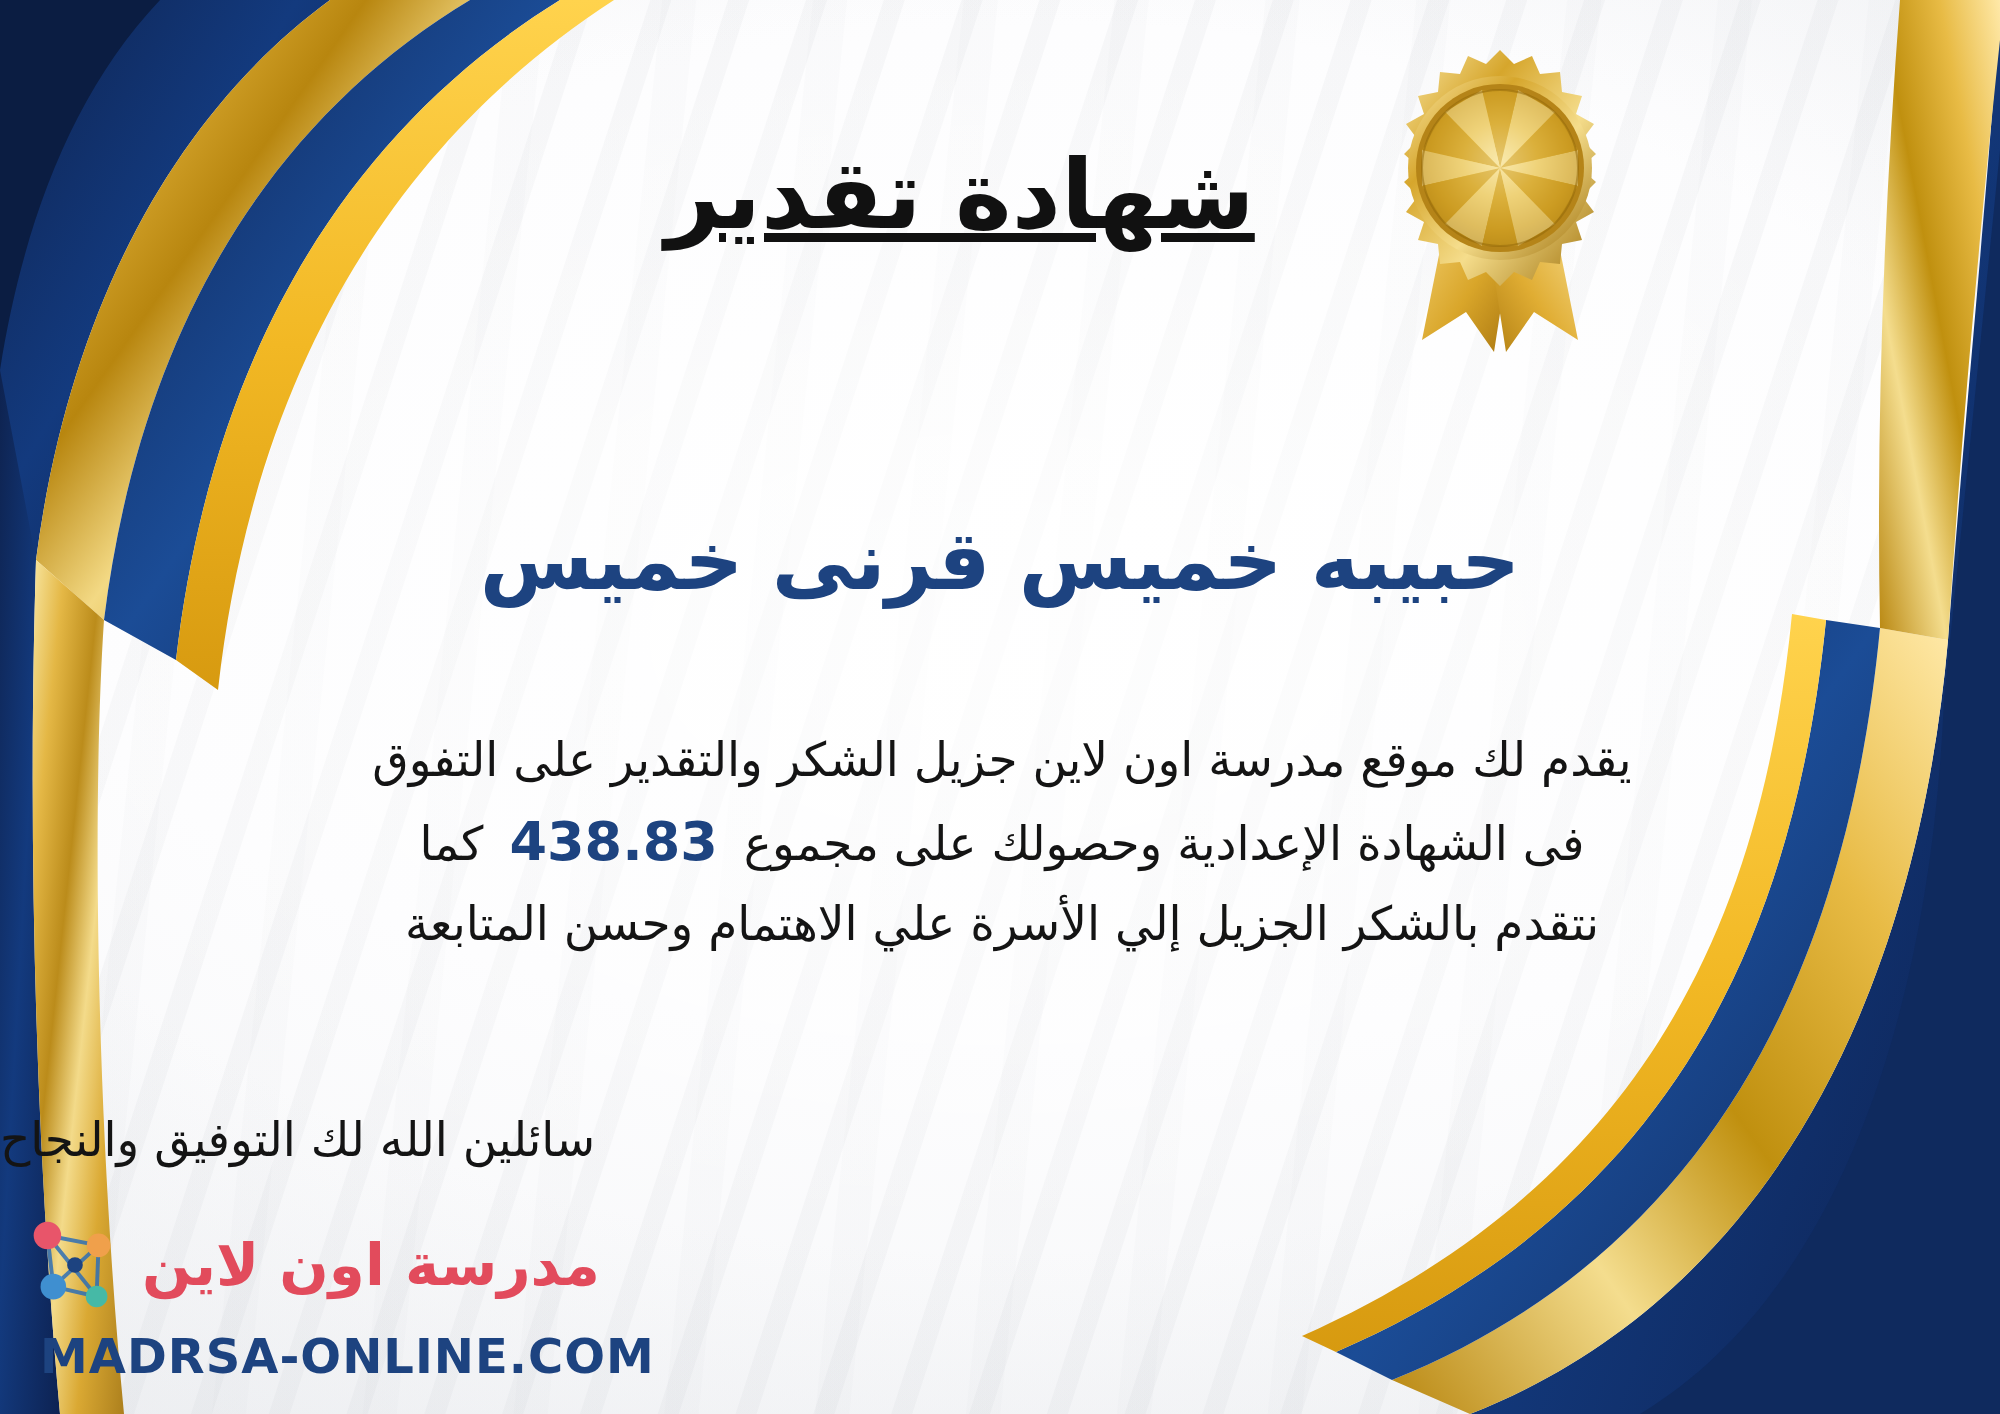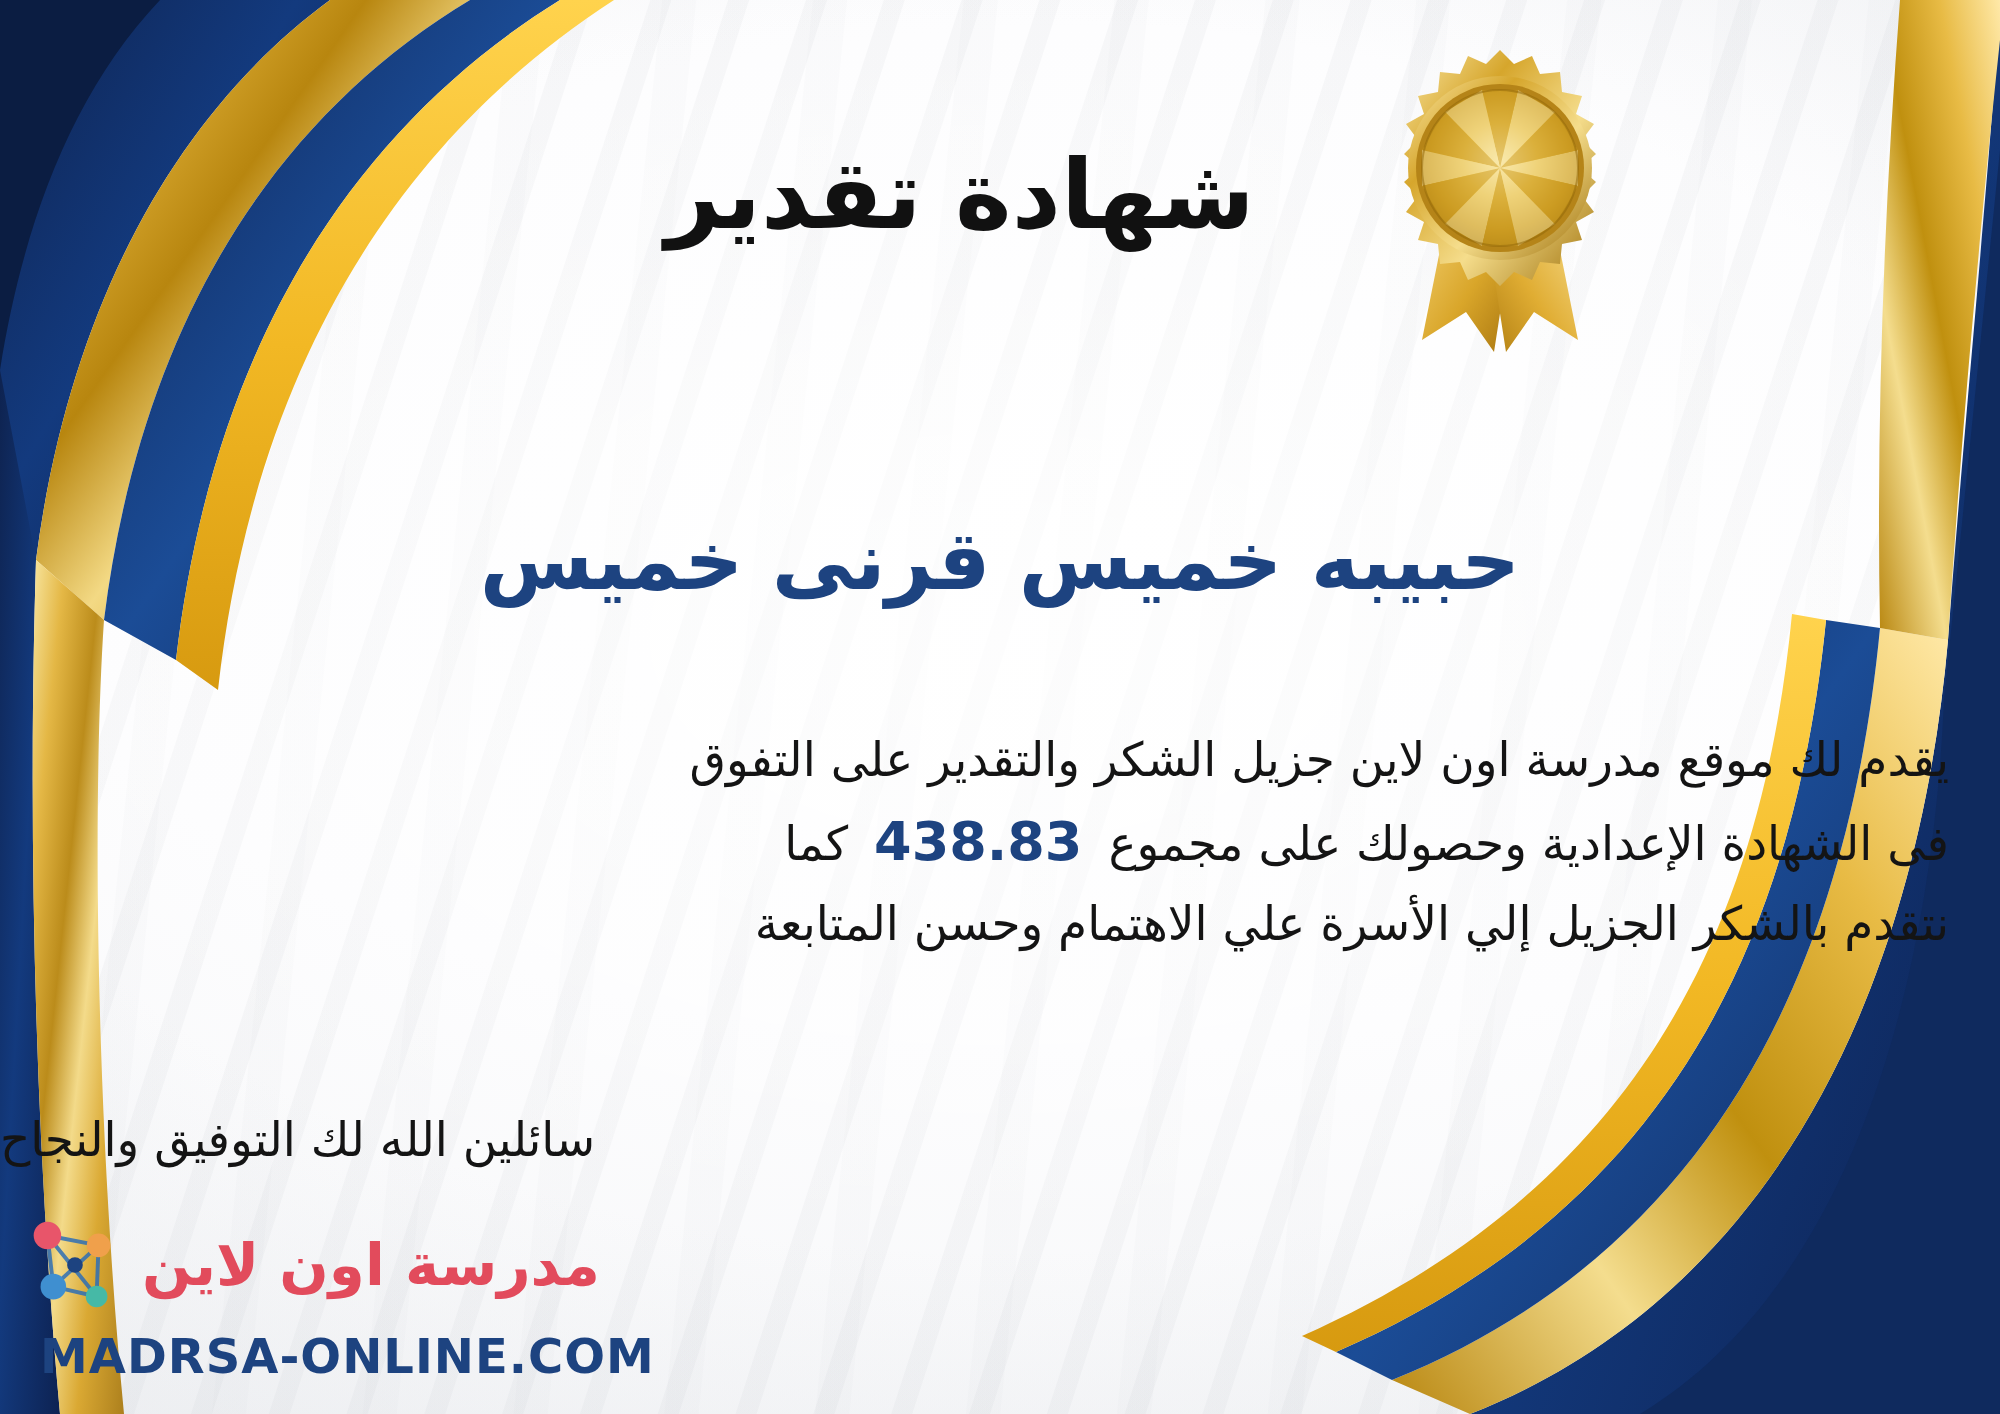--- a/index.html
+++ b/index.html
@@ -89,39 +89,40 @@
     left: 0;
     right: 0;
     text-align: center;
     font-size: 96px;
     font-weight: 700;
     color: #111111;
     letter-spacing: 0px;
     direction: rtl;
     padding-right: 80px;
     line-height: 1.15;
+    text-decoration: underline;
   }
   .recipient-name {
     position: absolute;
     top: 512px;
     left: 0;
     right: 0;
     text-align: center;
     font-size: 82px;
     font-weight: 700;
     color: #1d4380;
     direction: rtl;
     line-height: 1.2;
   }
   .body-block {
     position: absolute;
     top: 722px;
     left: 40px;
-    right: 51px;
-    text-align: right;
+    right: 36px;
+    text-align: center;
     direction: rtl;
     font-size: 47px;
     color: #141414;
     line-height: 1.62;
     font-weight: 400;
   }
   .body-line {
     display: block;
     white-space: nowrap;
   }

